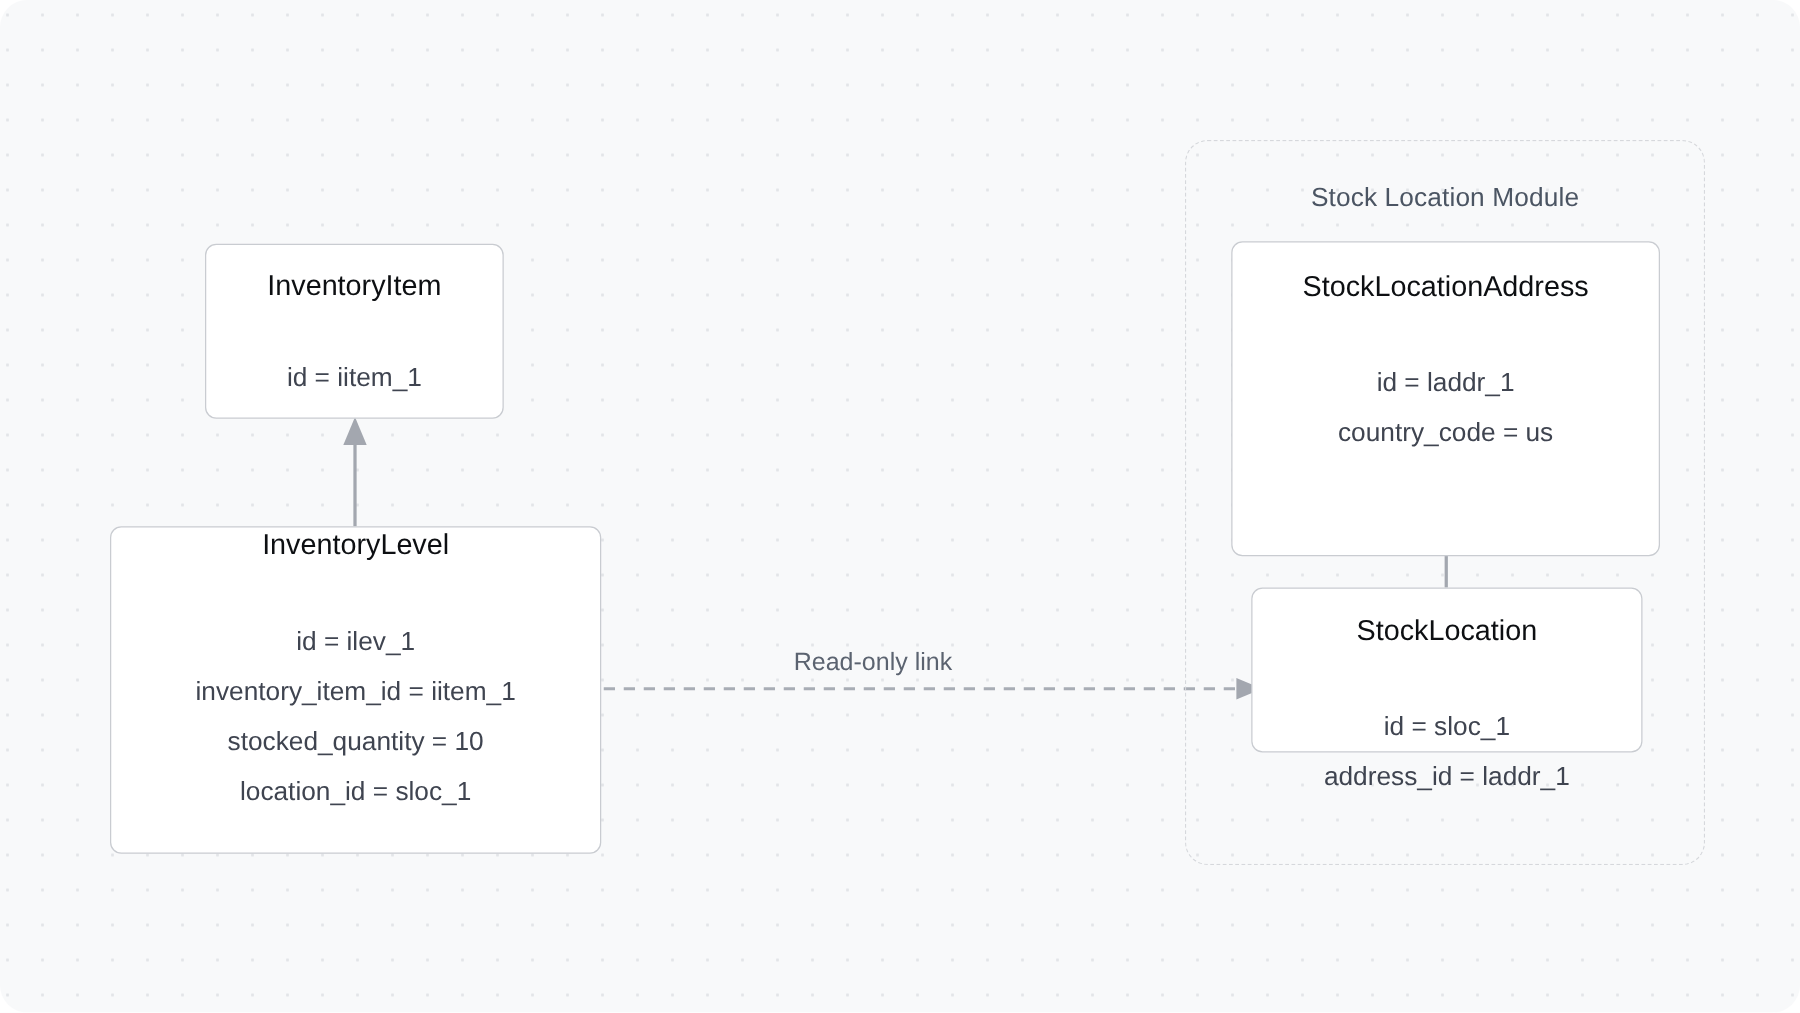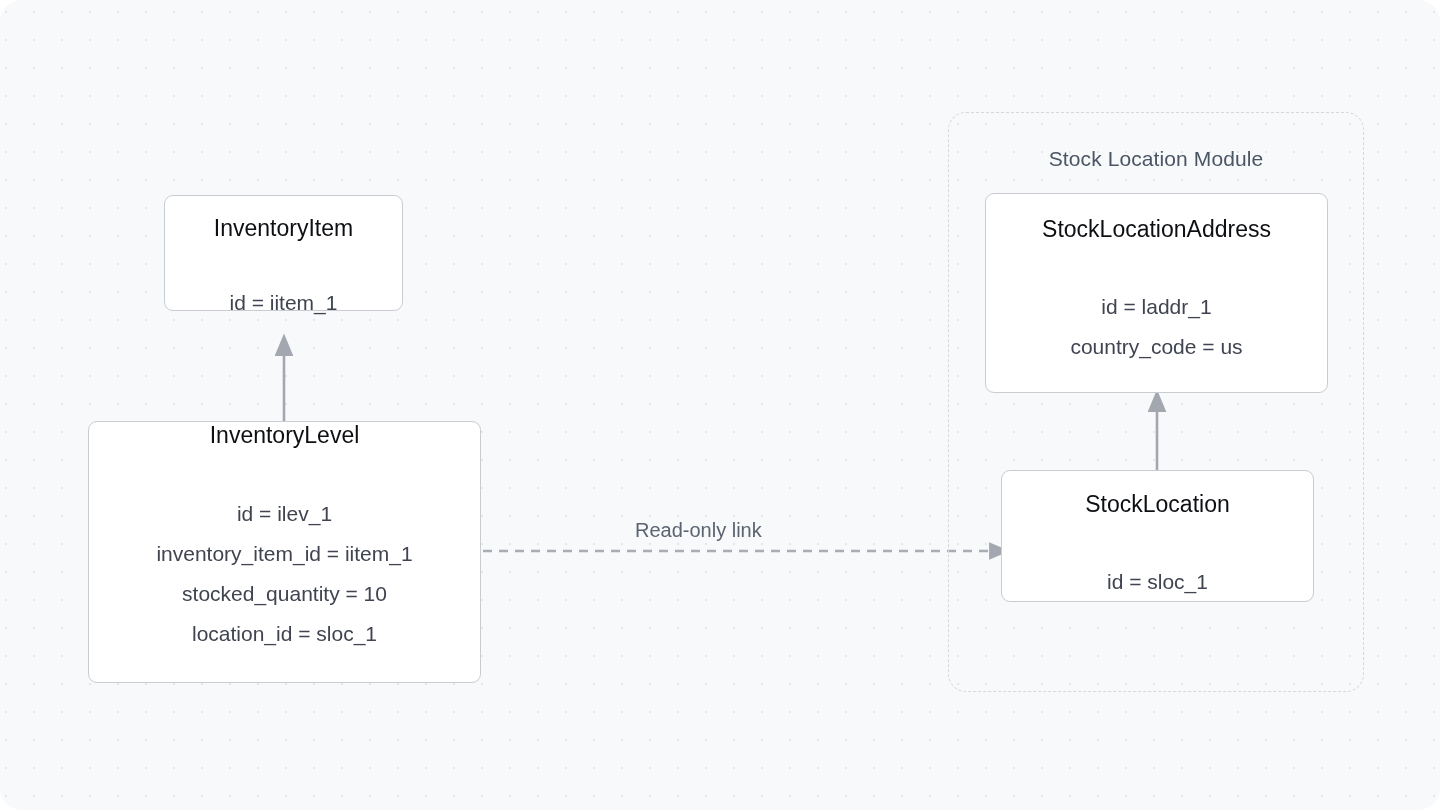--- a/index.html
+++ b/index.html
@@ -83,38 +83,38 @@
     font-size: 21px;
     color: #3f4450;
     line-height: 40px;
     white-space: nowrap;
   }
 
   #node-inventory-item {
     left: 164px;
     top: 195px;
     width: 239px;
-    height: 116px;
+    height: 140px;
     padding-top: 19px;
   }
   #node-inventory-item .node-attrs { margin-top: 41px; }
 
   #node-inventory-level {
     left: 88px;
     top: 421px;
     width: 393px;
     height: 262px;
   }
   #node-inventory-level .node-attrs { margin-top: 45px; }
 
   #node-stock-location-address {
     left: 985px;
     top: 193px;
     width: 343px;
-    height: 200px;
+    height: 252px;
     padding-top: 22px;
     text-align: right;
   }
   #node-stock-location-address .node-attrs { margin-top: 44px; }
 
   #node-stock-location {
     left: 1001px;
     top: 470px;
     width: 313px;
     height: 132px;
@@ -200,16 +200,17 @@
     <div class="node-attrs">
       <div class="node-attr">id = laddr_1</div>
       <div class="node-attr">country_code = us</div>
     </div>
   </div>
 
   <div class="node" id="node-stock-location">
     <div class="node-title">StockLocation</div>
     <div class="node-attrs">
       <div class="node-attr">id = sloc_1</div>
+      <div class="node-attr">address_id = laddr_1</div>
     </div>
   </div>
 
 </div>
 
 </body></html>

